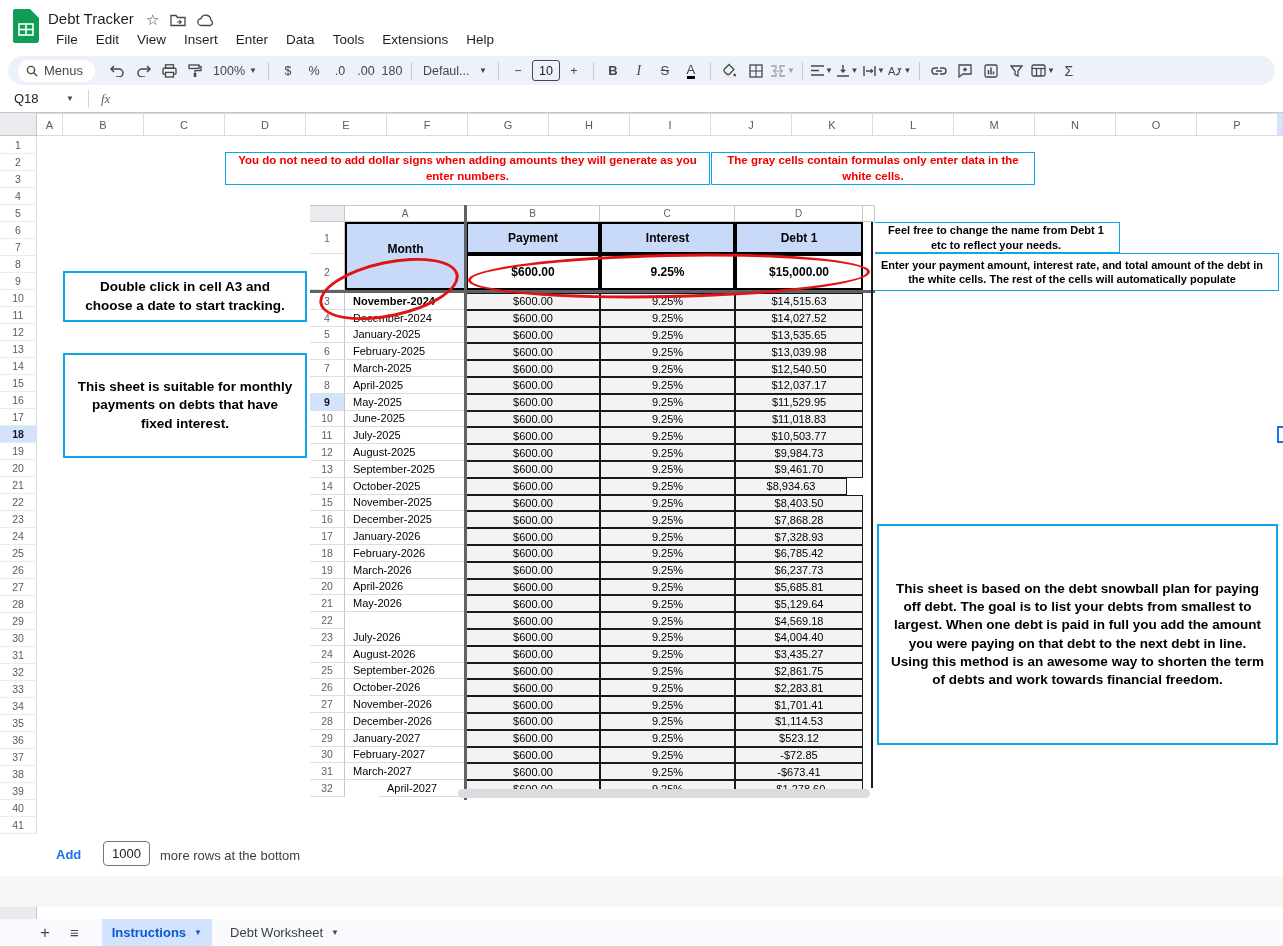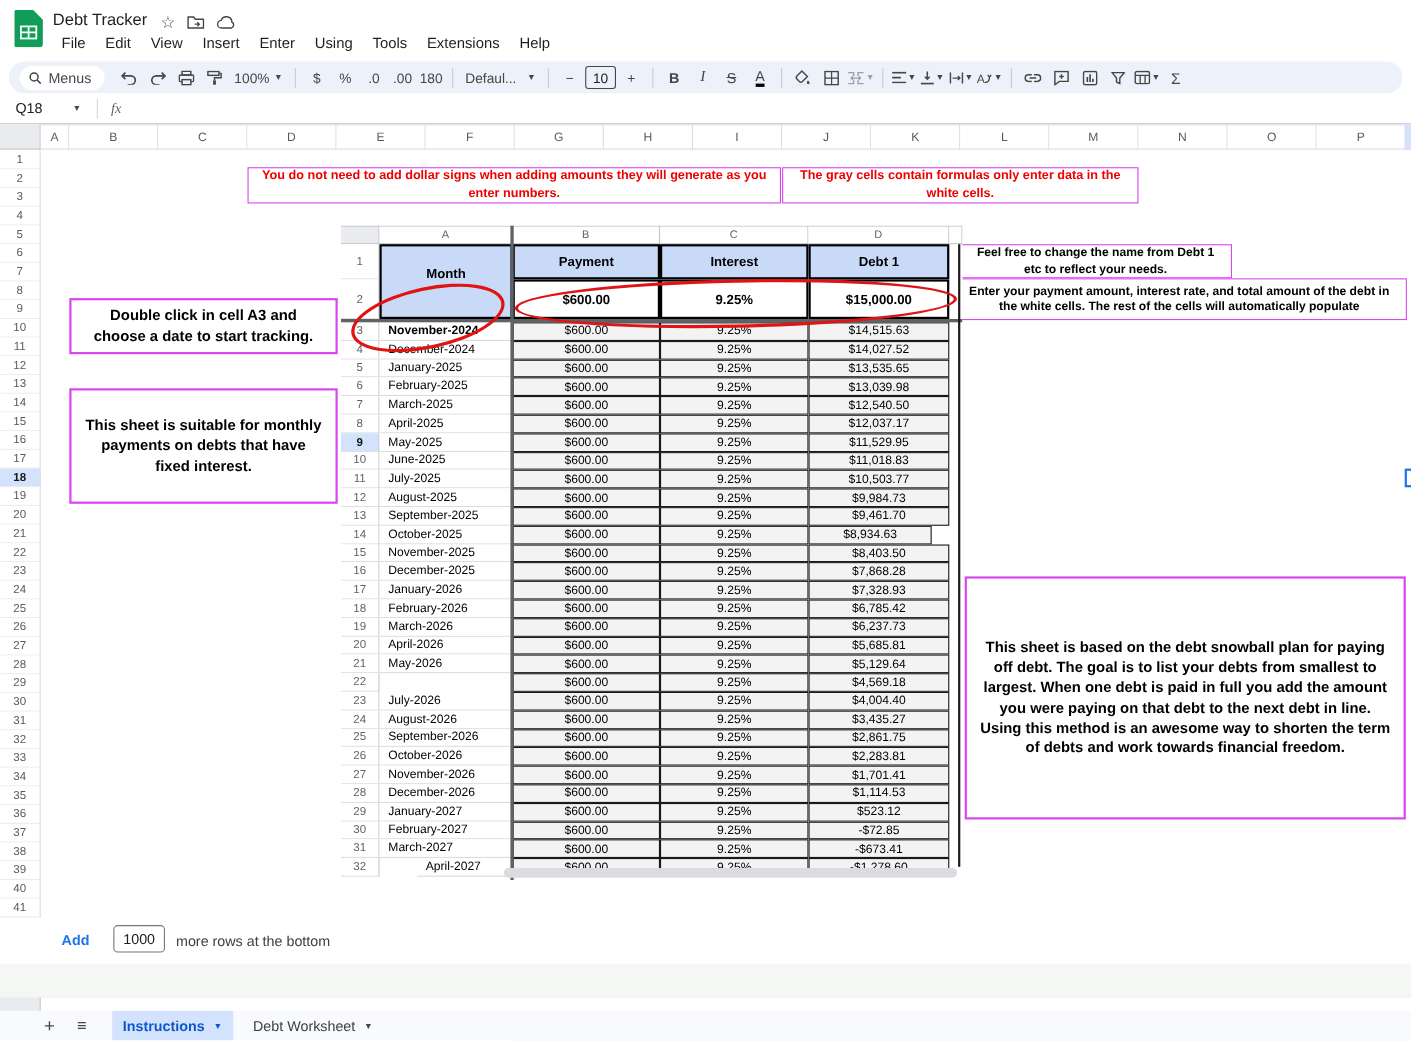--- a/index.html
+++ b/index.html
@@ -43,21 +43,21 @@
   .col-h{top:113px;height:23px;box-sizing:border-box;border-right:1px solid #dadce0;
     border-bottom:1px solid #dadce0;border-top:1px solid #dadce0;display:flex;align-items:center;
     justify-content:center;font-size:11px;color:#575b5f;background:#fff;}
   .q-sliver{left:1277px;top:113px;width:6px;height:23px;background:#d3e3fd;border-bottom:1px solid #dadce0;box-sizing:border-box;}
   .row-h{left:0;width:37px;height:17px;box-sizing:border-box;border-right:1px solid #dadce0;
     border-bottom:1px solid #ececec;display:flex;align-items:center;justify-content:center;
     font-size:10.5px;color:#575b5f;background:#fff;}
   .row-h.sel{background:#d3e3fd;color:#1b1b1b;font-weight:bold;}
   .sel-cell{left:1277px;top:426px;width:10px;height:17px;border:2px solid #1a73e8;box-sizing:border-box;background:#fff;}
   
-  .note{box-sizing:border-box;border:2px solid #d946ef;background:#fff;display:flex;
+  .note{box-sizing:border-box;border:2px solid #0ea5e9;background:#fff;display:flex;
     align-items:center;justify-content:center;text-align:center;font-weight:bold;}
   .note.red{color:#ee0000;border-width:1.5px;font-size:11.5px;line-height:1.35;padding:1px 8px;}
   .note.blk{color:#000;font-size:13.5px;line-height:1.35;padding:2px 10px;}
   .note.sm{color:#000;font-size:11px;line-height:1.3;border-width:1.5px;padding:1px 6px;}
   
   .mini{left:310px;top:205px;width:565px;height:595px;background:#fff;overflow:hidden;}
   .mini .hd{box-sizing:border-box;background:#fff;border-right:1px solid #c7c7c7;
     border-bottom:1px solid #c7c7c7;border-top:1px solid #c7c7c7;display:flex;align-items:center;
     justify-content:center;font-size:10px;color:#5f6368;}
   .mini .rnum{box-sizing:border-box;background:#fff;border-right:1px solid #c7c7c7;
@@ -116,21 +116,21 @@
       <svg width="18" height="13" viewBox="0 0 18 13">
         <path d="M4.5 11.5a3.5 3.5 0 0 1-.4-7A5 5 0 0 1 13.8 6a3 3 0 0 1-.4 5.5z" fill="none" stroke="#444746" stroke-width="1.3"></path>
       </svg>
     </div>
     <div class="abs menu-row">
         <div class="menu-item">File</div>
         <div class="menu-item">Edit</div>
         <div class="menu-item">View</div>
         <div class="menu-item">Insert</div>
         <div class="menu-item">Enter</div>
-        <div class="menu-item">Using</div>
+        <div class="menu-item">Data</div>
         <div class="menu-item">Tools</div>
         <div class="menu-item">Extensions</div>
         <div class="menu-item">Help</div>
       </div>
   </div>
 
   <div class="abs toolbar">
     <div class="menus-pill">
       <svg width="12" height="12" viewBox="0 0 12 12">
           <circle cx="5" cy="5" r="3.6" fill="none" stroke="#444746" stroke-width="1.4"></circle>

